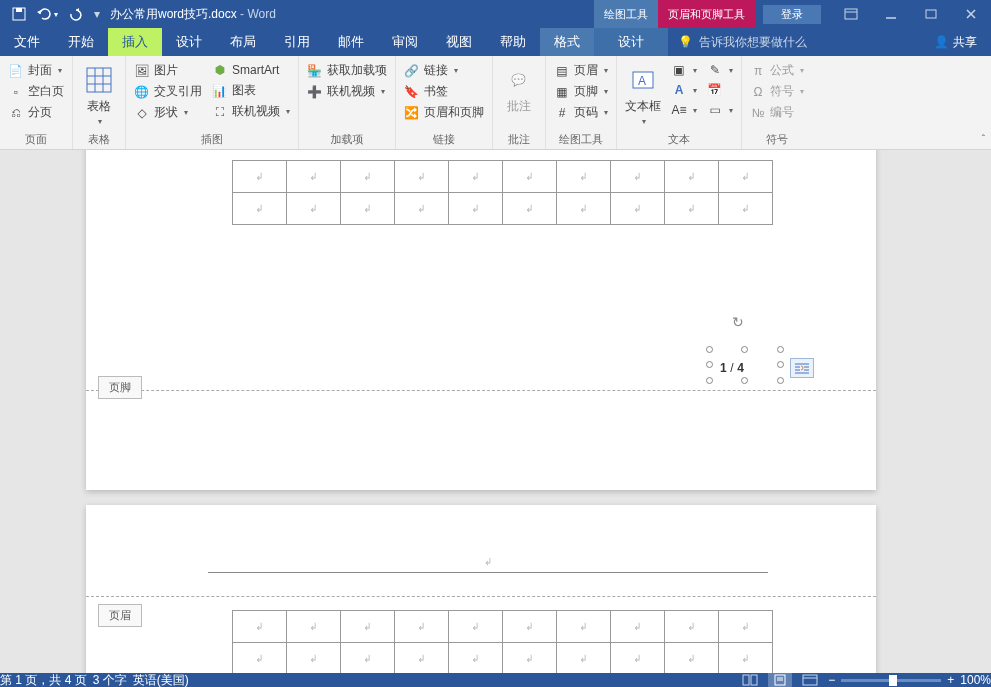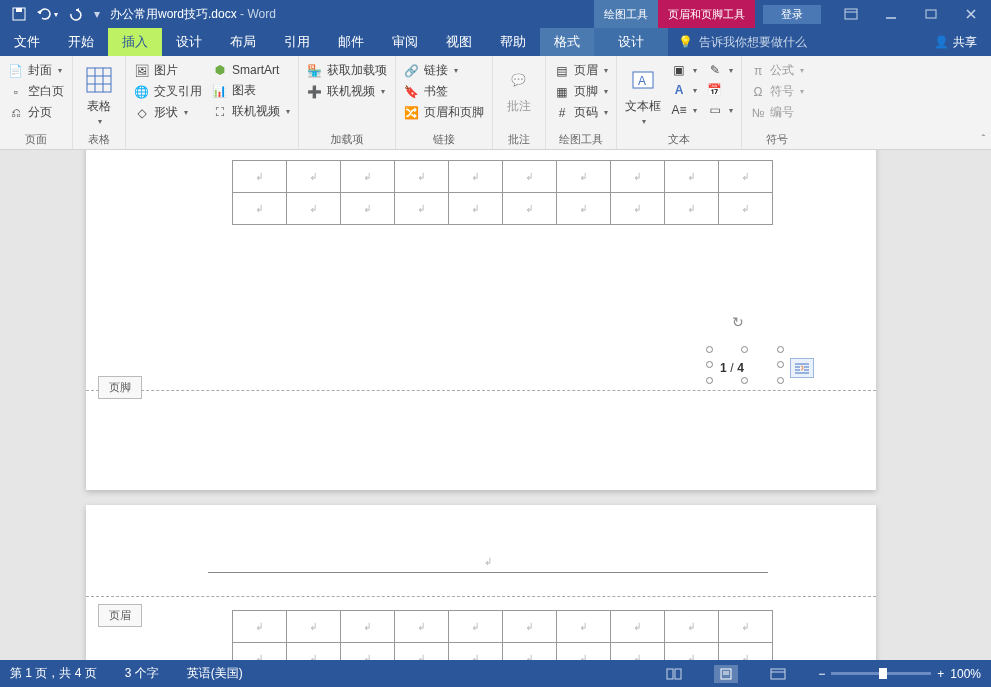--- a/index.html
+++ b/index.html
@@ -41,21 +41,21 @@
 .ftr-tag{left:98px;top:226px}
 .hdr-tag{left:98px;top:454px}
 .dashline{position:absolute;left:86px;width:790px;border-top:1px dashed #aaa}
 .tbl{position:absolute;border-collapse:collapse}
 .tbl td{border:1px solid #999;width:54px;height:32px;text-align:center;color:#bbb;font-size:10px}
 .pagenum-box{position:absolute;left:710px;top:200px;width:70px;height:30px}
 .sel-handle{position:absolute;width:7px;height:7px;background:#fff;border:1px solid #888;border-radius:50%}
 .rot-handle{position:absolute;left:732px;top:164px;color:#888;font-size:14px}
 .pagenum-txt{position:absolute;left:720px;top:210px;font-size:13px;color:#333}
 .wrap-ic{position:absolute;left:790px;top:208px;width:24px;height:20px;border:1px solid #9bb8dd;background:#eaf1fa;display:flex;align-items:center;justify-content:center}
-.statusbar{height:27px;background:#2b579a;color:#fff;display:flex;align-items:center;padding:0 10px;font-size:11px;gap:28px}
+.statusbar{height:14px;background:#2b579a;color:#fff;display:flex;align-items:center;padding:0 0;font-size:11px;gap:6px}
 .statusbar .spacer{flex:1}
 .view-btn{width:24px;height:18px;display:flex;align-items:center;justify-content:center;cursor:pointer;color:#c8d5e8}
 .view-btn.active{background:rgba(255,255,255,.25);color:#fff}
 .zoom{display:flex;align-items:center;gap:6px}
 .zoom-track{width:100px;height:3px;background:#6a8cc0;position:relative}
 .zoom-thumb{position:absolute;left:48px;top:-4px;width:8px;height:11px;background:#fff}
 svg{display:block}
 </style>
 </head>
 <body>
@@ -206,20 +206,21 @@
             <span class="ic" style="color:#ed7d31">📊</span>
             <span>图表</span>
           </div>
         <div class="rbtn">
             <span class="ic">⛶</span>
             <span>联机视频</span>
             <span class="dd">▾</span>
           </div>
       </div>
     </div>
+    <div class="rgroup-label">插图</div>
   </div>
   <div class="rgroup">
     <div class="rgroup-body">
         <div class="rcol">
       <div class="rbtn">
             <span class="ic" style="color:#e74856">🏪</span>
             <span>获取加载项</span>
           </div>
       <div class="rbtn">
             <span class="ic">➕</span>

